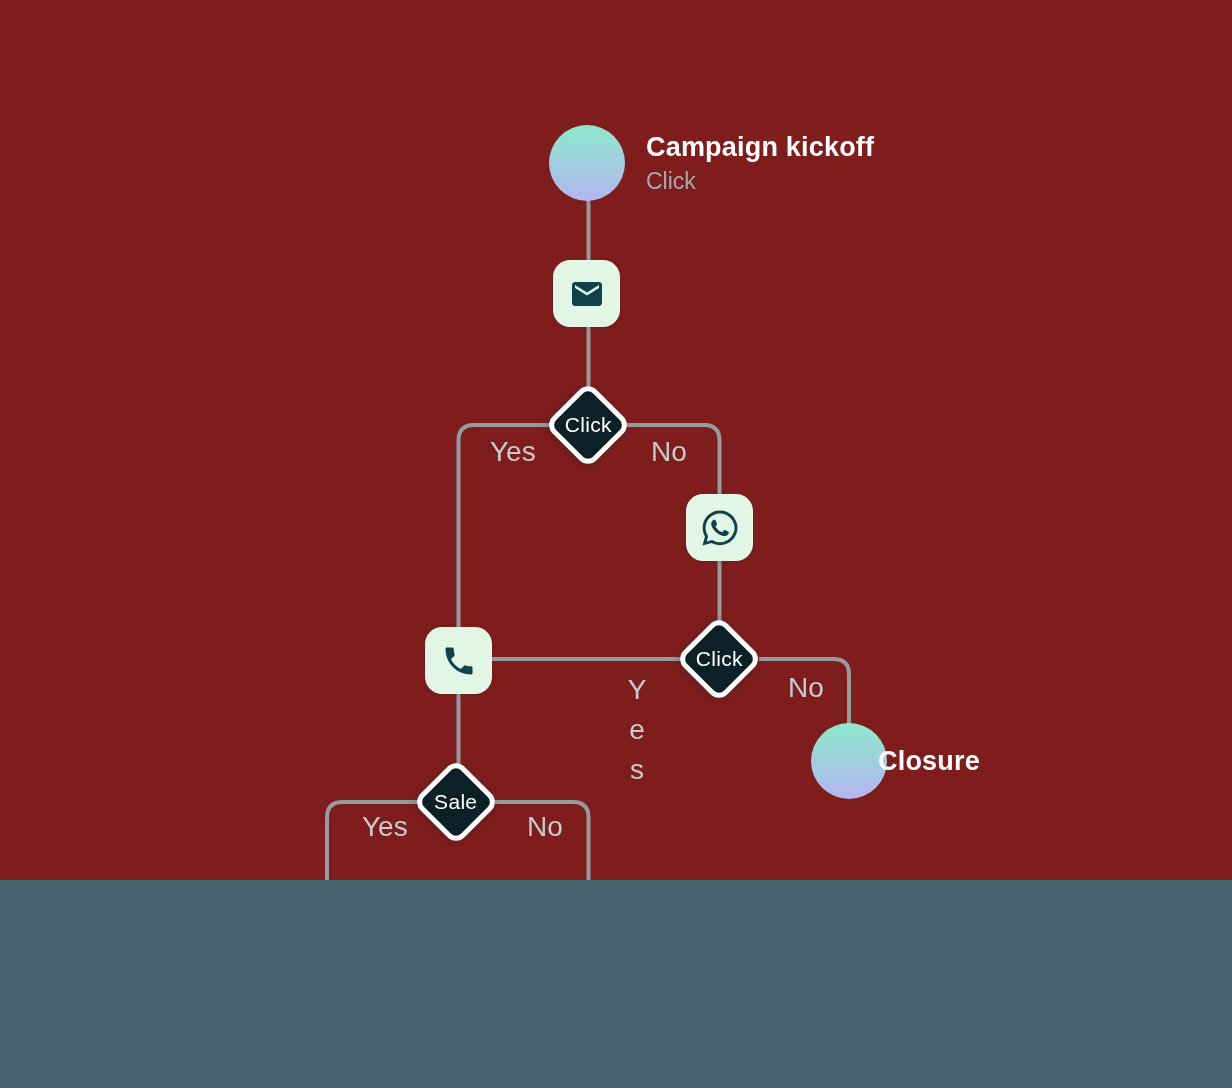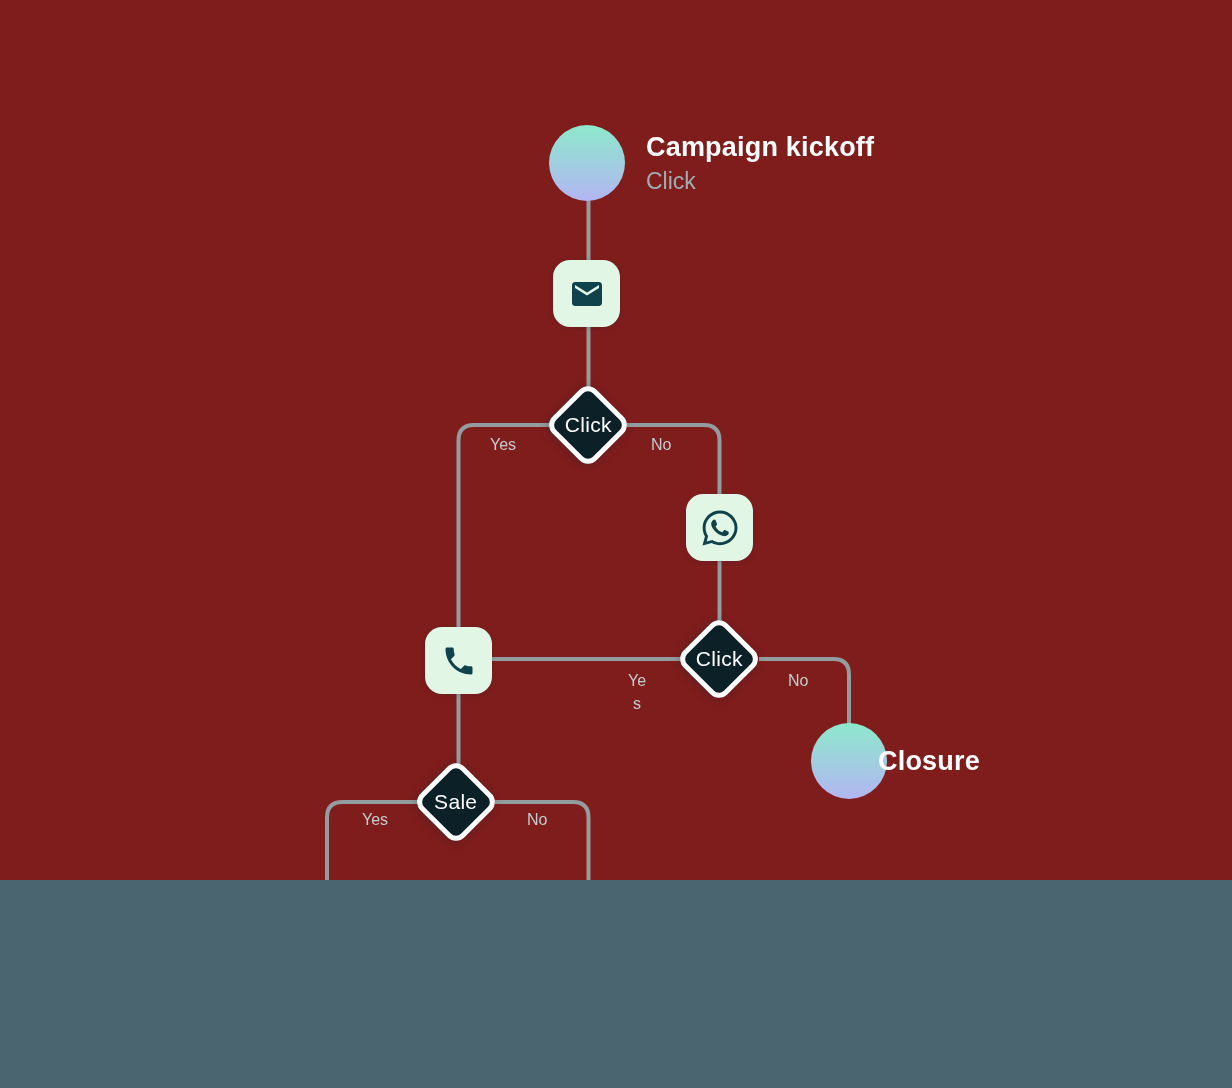--- a/index.html
+++ b/index.html
@@ -61,21 +61,21 @@
     transform: rotate(-45deg);
     color: #ffffff;
     font-size: 21px;
     white-space: nowrap;
     letter-spacing: 0.3px;
   }
   
   .edge-label {
     position: absolute;
     color: #c4ccce;
-    font-size: 16px;
+    font-size: 28px;
     line-height: 1.32;
   }
   .edge-label.wrap {
     width: 26px;
     word-break: break-all;
     text-align: center;
     line-height: 1.42;
   }
   
   .terminal-title-block {

